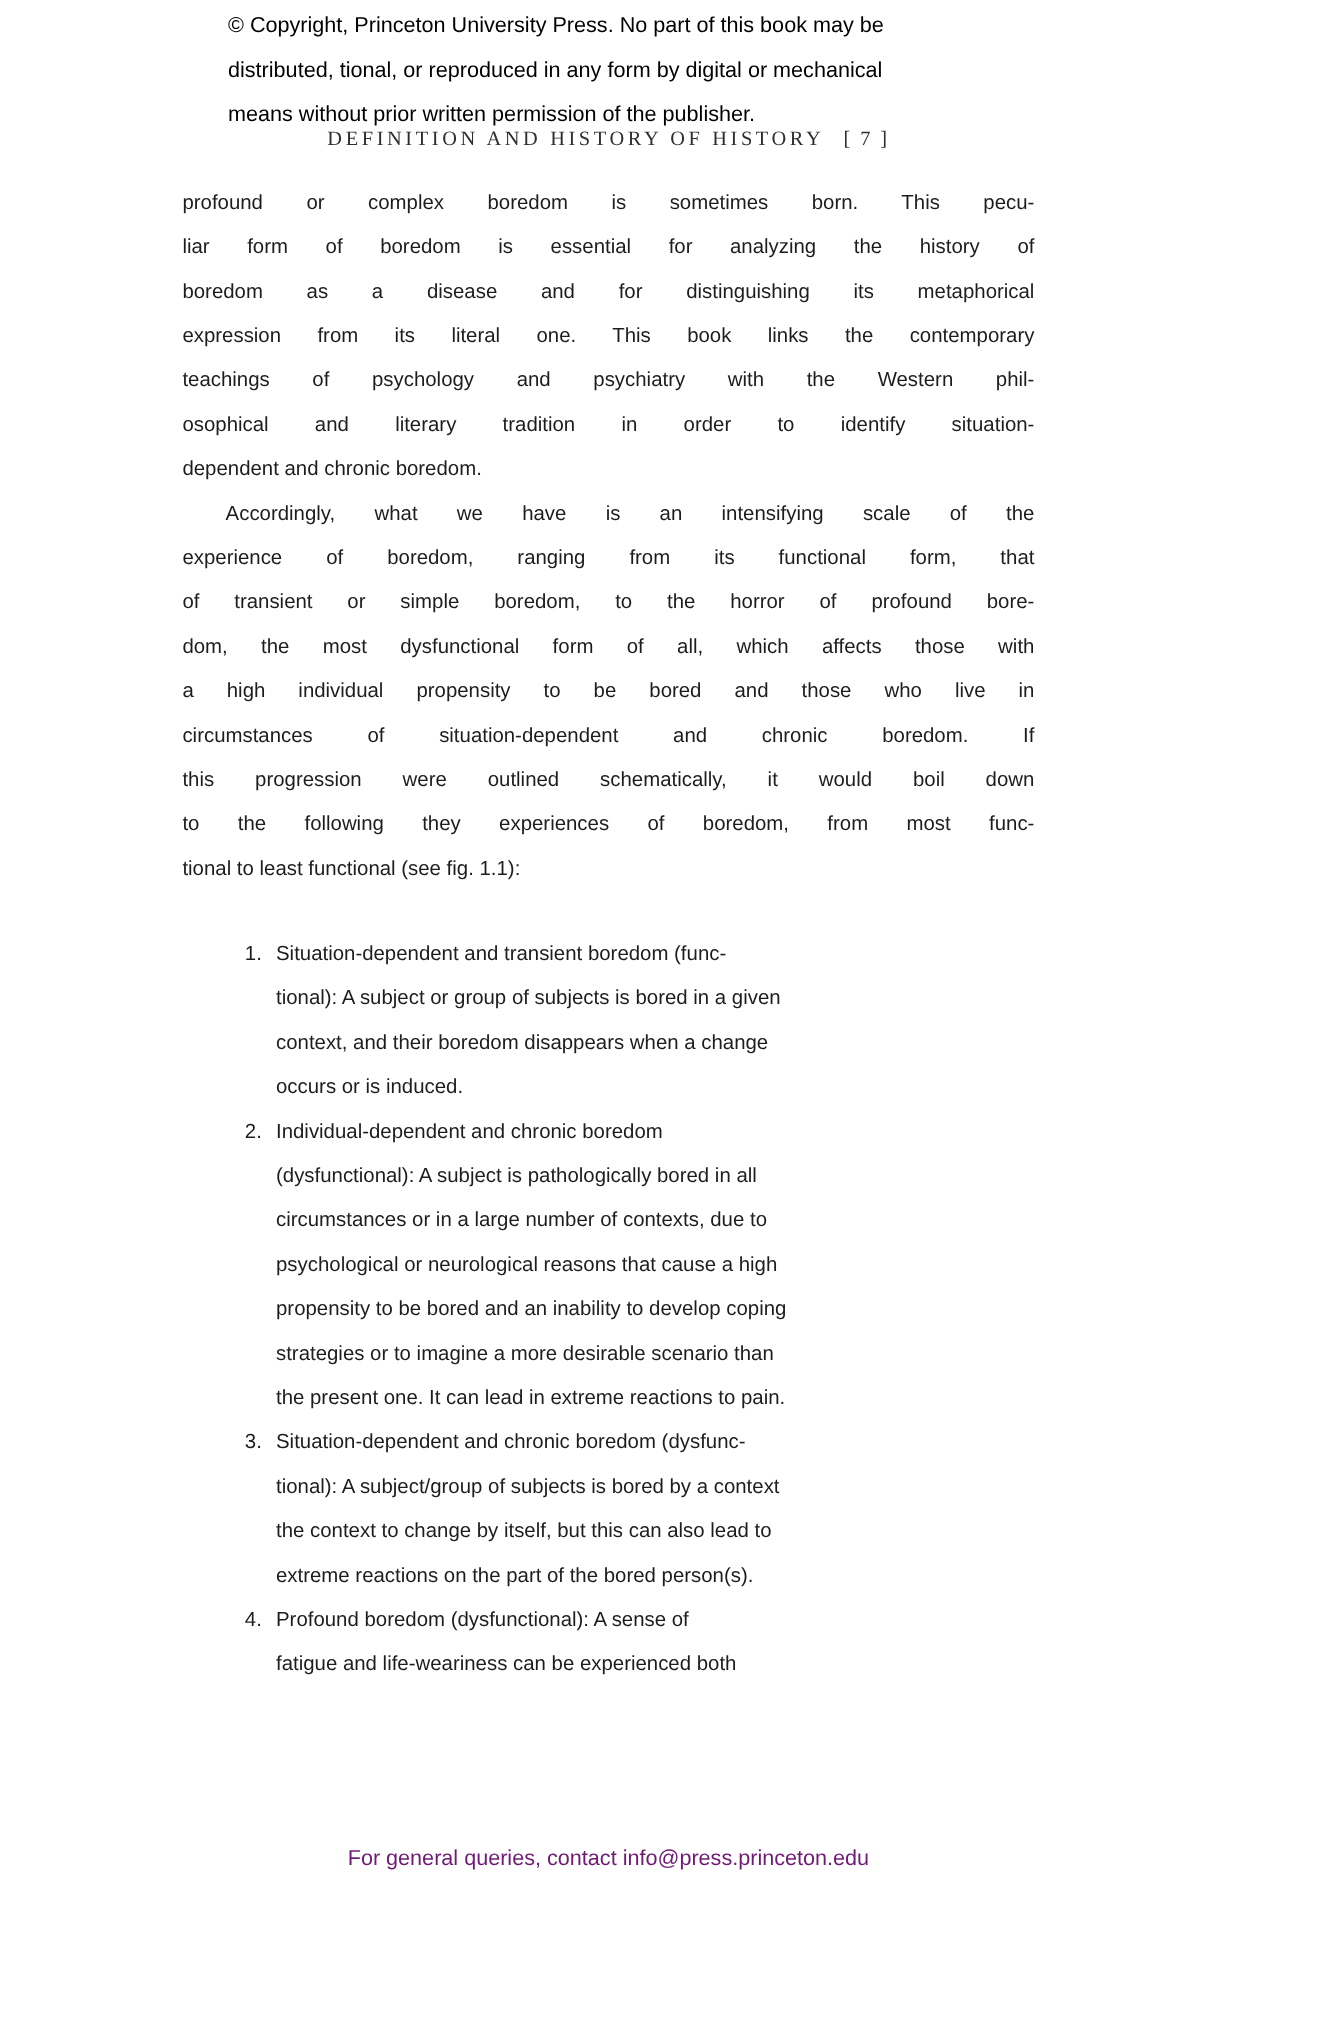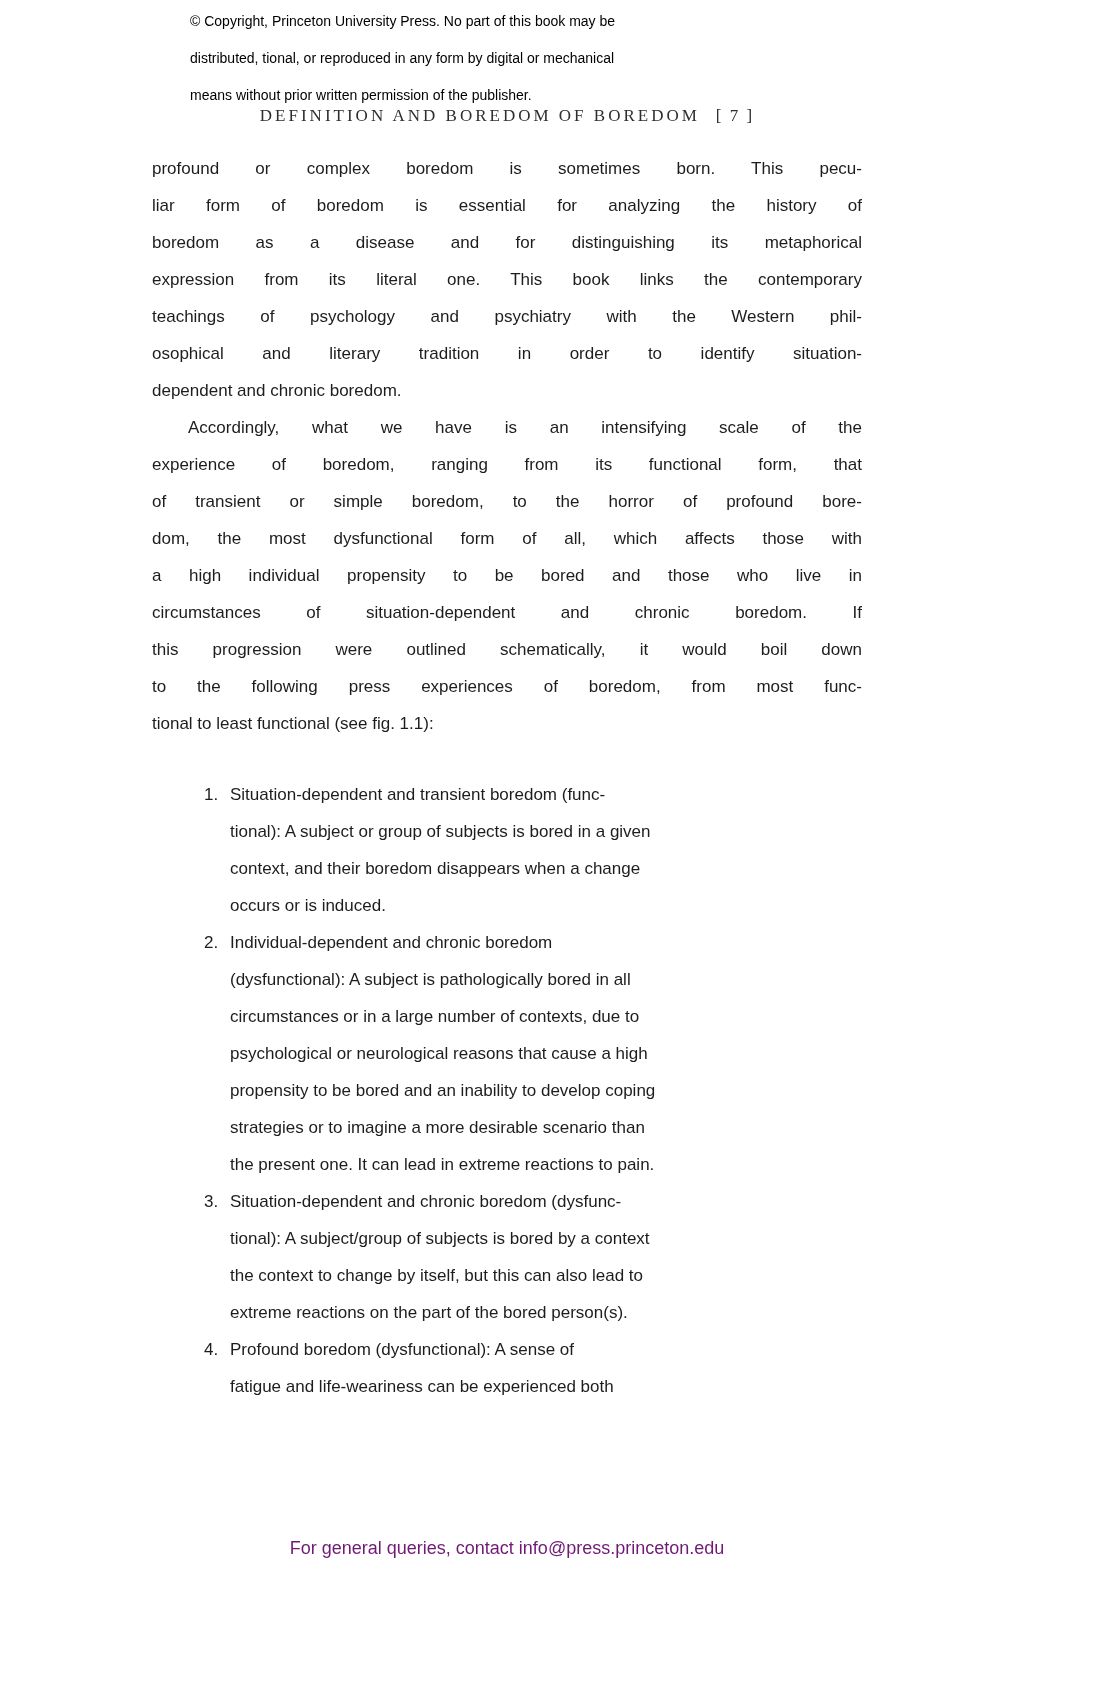--- a/index.html
+++ b/index.html
@@ -10,21 +10,21 @@
     background: #ffffff;
     overflow: hidden;
     color: #1d1d1d;
   }
   .copyright {
     position: absolute;
     left: 190px;
     top: 10px;
     width: 660px;
     font-family: "Liberation Sans", "DejaVu Sans", sans-serif;
-    font-size: 14px;
+    font-size: 18px;
     line-height: 23.5px;
     color: #000000;
   }
   .running-head {
     position: absolute;
     left: 152px;
     top: 106px;
     width: 710px;
     text-align: center;
     font-family: "Liberation Serif", "DejaVu Serif", serif;
@@ -74,21 +74,21 @@
 
 <div class="page">
 
   <div class="copyright">
       <div class="tline">© Copyright, Princeton University Press. No part of this book may be</div>
       <div class="tline">distributed, tional, or reproduced in any form by digital or mechanical</div>
       <div class="tline">means without prior written permission of the publisher.</div>
     </div>
 
   <div class="running-head">
-    <span>DEFINITION AND BOREDOM OF BOREDOM</span><span class="pagenum">[ 7 ]</span>
+    <span>DEFINITION AND HISTORY OF HISTORY</span><span class="pagenum">[ 7 ]</span>
   </div>
 
   <div class="body-text">
 
     <div class="paragraph">
         <div class="tline j">profound or complex boredom is sometimes born. This pecu-</div>
         <div class="tline j">liar form of boredom is essential for analyzing the history of</div>
         <div class="tline j">boredom as a disease and for distinguishing its metaphorical</div>
         <div class="tline j">expression from its literal one. This book links the contemporary</div>
         <div class="tline j">teachings of psychology and psychiatry with the Western phil-</div>
@@ -97,21 +97,21 @@
       </div>
 
     <div class="paragraph indent-first">
         <div class="tline j">Accordingly, what we have is an intensifying scale of the</div>
         <div class="tline j">experience of boredom, ranging from its functional form, that</div>
         <div class="tline j">of transient or simple boredom, to the horror of profound bore-</div>
         <div class="tline j">dom, the most dysfunctional form of all, which affects those with</div>
         <div class="tline j">a high individual propensity to be bored and those who live in</div>
         <div class="tline j">circumstances of situation-dependent and chronic boredom. If</div>
         <div class="tline j">this progression were outlined schematically, it would boil down</div>
-        <div class="tline j">to the following press experiences of boredom, from most func-</div>
+        <div class="tline j">to the following they experiences of boredom, from most func-</div>
         <div class="tline">tional to least functional (see fig. 1.1):</div>
       </div>
 
     <div class="numbered-list">
 
       <div class="li">
         <div class="num">1.</div>
         <div class="li-text">
             <div class="tline">Situation-dependent and transient boredom (func-</div>
             <div class="tline">tional): A subject or group of subjects is bored in a given</div>

